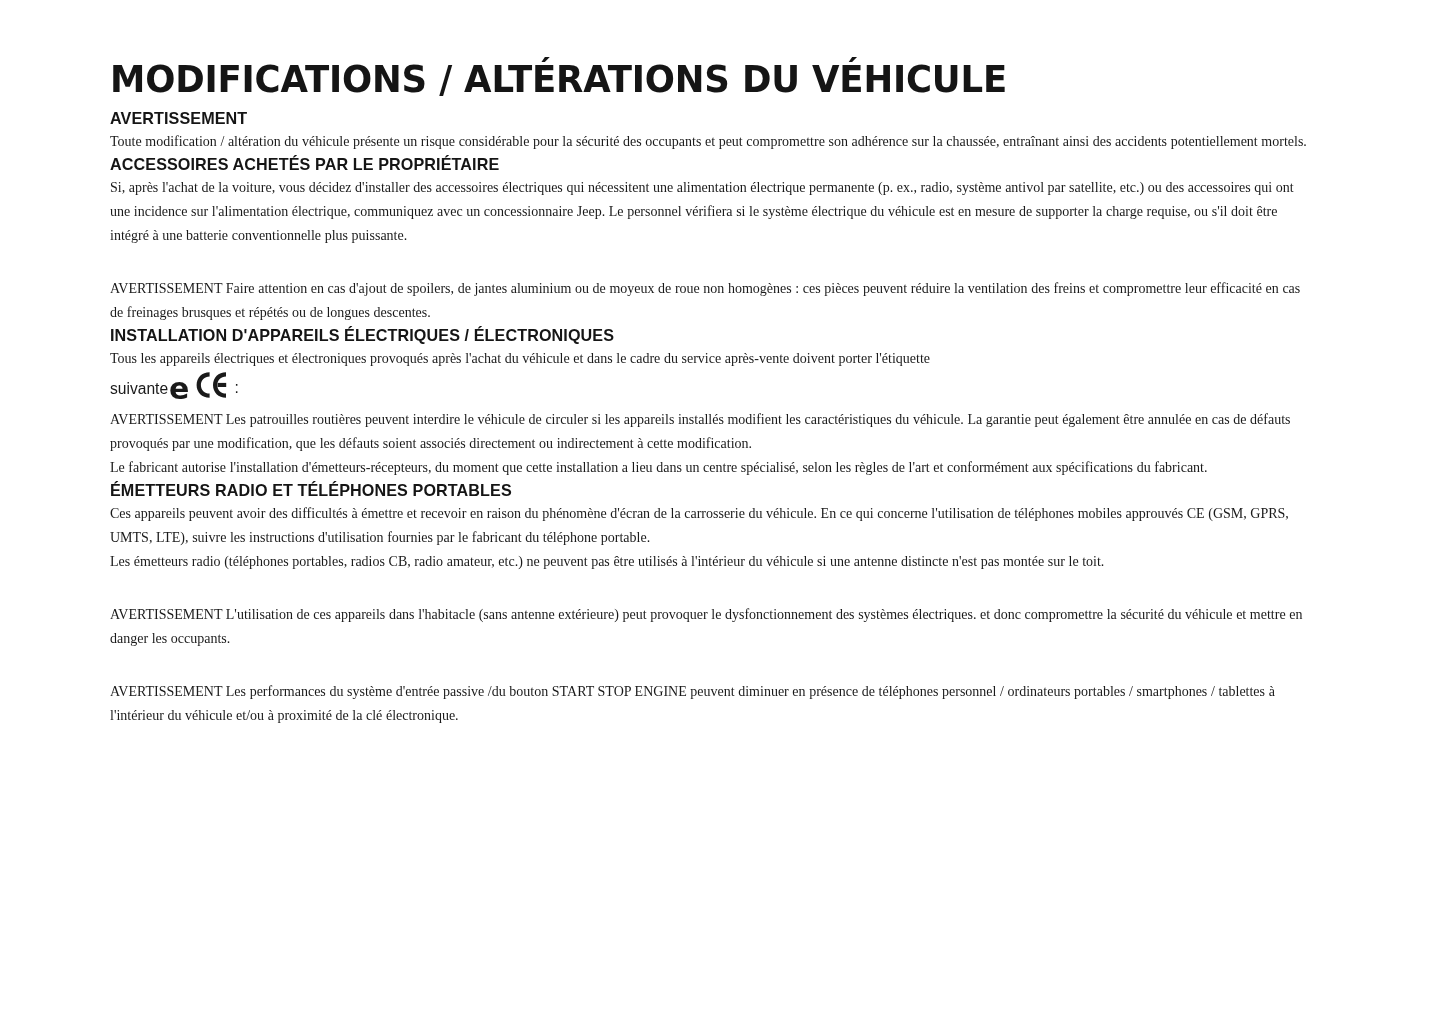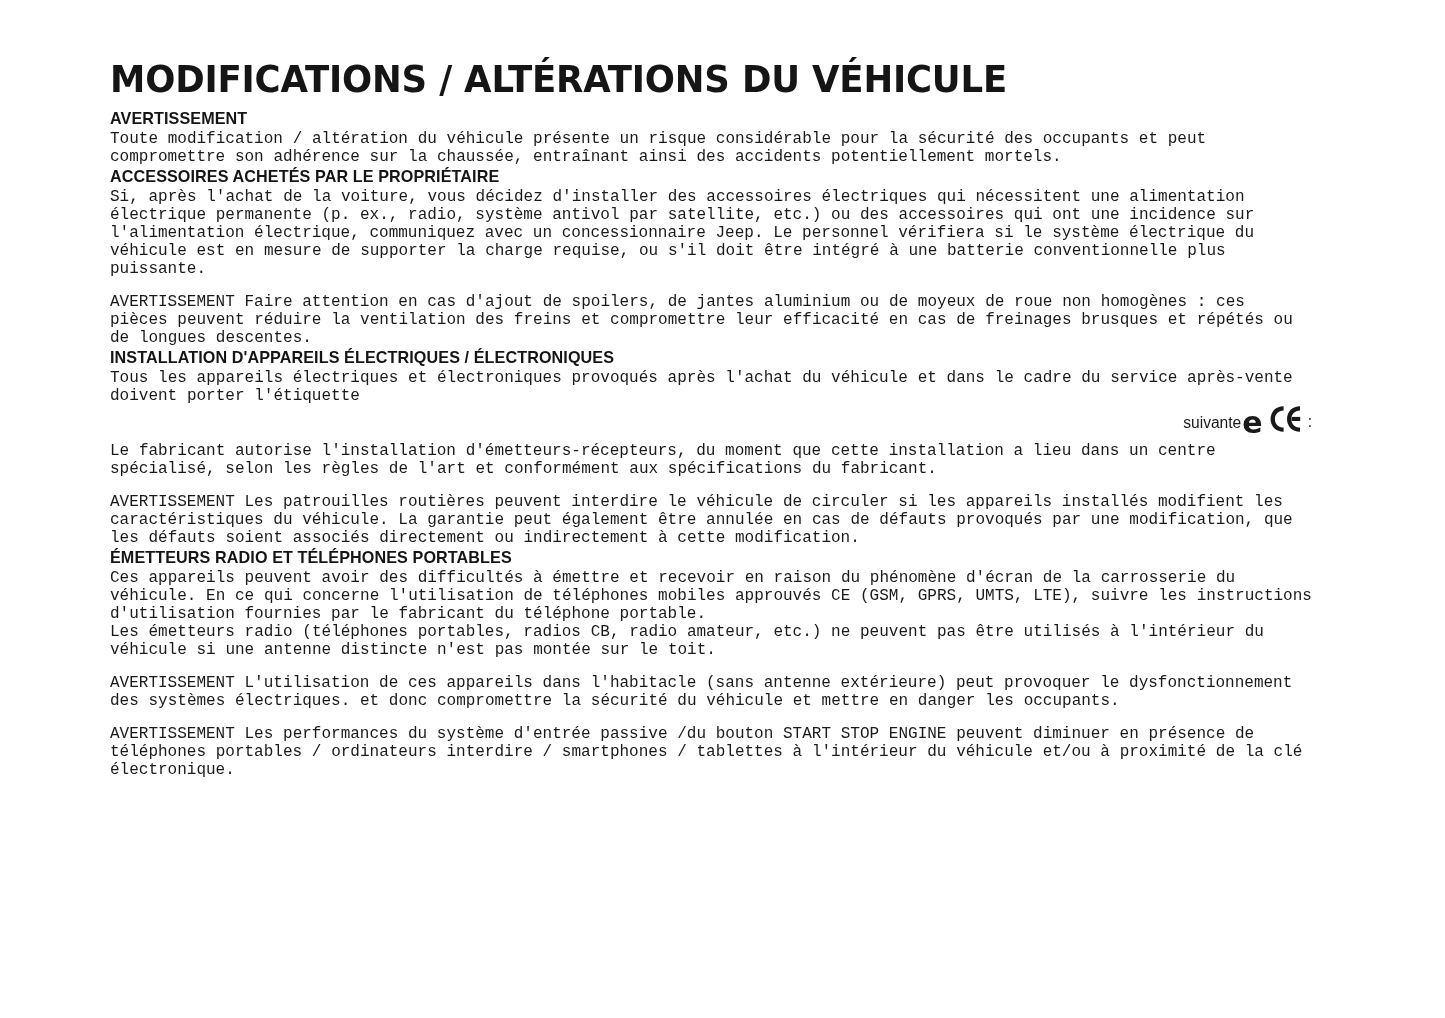--- a/index.html
+++ b/index.html
@@ -52,45 +52,44 @@
     letter-spacing: 0.1px;
     color: #151515;
     margin: 0 0 1px 0;
     transform: scaleX(0.95);
     transform-origin: left center;
     white-space: nowrap;
   }
 
   
   .para {
-    font-family: Liberation Mono, monospace;
-    font-size: 16px;
-    line-height: 18px;
+    font-family: Liberation Serif, serif;
+    font-size: 14px;
+    line-height: 24px;
     color: #1a1a1a;
     margin: 0;
     text-align: left;
     word-spacing: 0.1px;
   }
   .para + .para.spaced {
-    margin-top: 15px;
+    margin-top: 29px;
   }
   .para.tight {
     margin-top: 0;
   }
 
   
   .marks-line {
     font-family: "Liberation Sans", sans-serif;
     font-size: 15.6px;
     line-height: 28px;
     color: #1a1a1a;
     margin: 0;
     display: block;
     white-space: nowrap;
-    text-align: right;
   }
   .mark-glyph {
     display: inline-block;
     vertical-align: -5px;
     margin: 0 1px;
   }
   .mark-e {
     font-family: "DejaVu Sans", sans-serif;
     font-weight: bold;
     font-size: 30px;
@@ -126,23 +125,23 @@
     <p class="para">Tous les appareils électriques et électroniques provoqués après l'achat du véhicule et dans le cadre du service après-vente doivent porter l'étiquette</p>
 
     <div class="marks-line">
       <span>suivante</span><span class="mark-glyph mark-e">e</span><span class="mark-glyph mark-ce"><svg width="34" height="28" viewBox="0 0 34 28" aria-hidden="true">
               <path d="M14.6 1.2 C 7.0 1.2, 1.6 6.6, 1.6 14.0 C 1.6 21.4, 7.0 26.8, 14.6 26.8 L 14.6 22.6 C 9.5 22.6, 5.9 19.0, 5.9 14.0 C 5.9 9.0, 9.5 5.4, 14.6 5.4 Z" fill="#1a1a1a"></path>
               <path d="M31.0 1.2 C 23.4 1.2, 18.0 6.6, 18.0 14.0 C 18.0 21.4, 23.4 26.8, 31.0 26.8 L 31.0 22.6 C 25.9 22.6, 22.3 19.0, 22.3 14.0 C 22.3 9.0, 25.9 5.4, 31.0 5.4 Z" fill="#1a1a1a"></path>
               <rect x="22.6" y="11.9" width="8.6" height="4.1" fill="#1a1a1a"></rect>
             </svg></span><span class="mark-colon">:</span>
     </div>
 
+    <p class="para spaced">AVERTISSEMENT Les patrouilles routières peuvent interdire le véhicule de circuler si les appareils installés modifient les caractéristiques du véhicule. La garantie peut également être annulée en cas de défauts provoqués par une modification, que les défauts soient associés directement ou indirectement à cette modification.</p>
     <p class="para tight">Le fabricant autorise l'installation d'émetteurs-récepteurs, du moment que cette installation a lieu dans un centre spécialisé, selon les règles de l'art et conformément aux spécifications du fabricant.</p>
-    <p class="para spaced">AVERTISSEMENT Les patrouilles routières peuvent interdire le véhicule de circuler si les appareils installés modifient les caractéristiques du véhicule. La garantie peut également être annulée en cas de défauts provoqués par une modification, que les défauts soient associés directement ou indirectement à cette modification.</p>
 
     <h2 class="section-heading">ÉMETTEURS RADIO ET TÉLÉPHONES PORTABLES</h2>
     <p class="para tight">Ces appareils peuvent avoir des difficultés à émettre et recevoir en raison du phénomène d'écran de la carrosserie du véhicule. En ce qui concerne l'utilisation de téléphones mobiles approuvés CE (GSM, GPRS, UMTS, LTE), suivre les instructions d'utilisation fournies par le fabricant du téléphone portable.</p>
     <p class="para">Les émetteurs radio (téléphones portables, radios CB, radio amateur, etc.) ne peuvent pas être utilisés à l'intérieur du véhicule si une antenne distincte n'est pas montée sur le toit.</p>
     <p class="para spaced">AVERTISSEMENT L'utilisation de ces appareils dans l'habitacle (sans antenne extérieure) peut provoquer le dysfonctionnement des systèmes électriques. et donc compromettre la sécurité du véhicule et mettre en danger les occupants.</p>
-    <p class="para spaced">AVERTISSEMENT Les performances du système d'entrée passive /du bouton START STOP ENGINE peuvent diminuer en présence de téléphones portables / ordinateurs interdire / smartphones / tablettes à l'intérieur du véhicule et/ou à proximité de la clé électronique.</p>
+    <p class="para spaced">AVERTISSEMENT Les performances du système d'entrée passive /du bouton START STOP ENGINE peuvent diminuer en présence de téléphones personnel / ordinateurs portables / smartphones / tablettes à l'intérieur du véhicule et/ou à proximité de la clé électronique.</p>
 
   </div>
 </div>
 
 </body></html>

